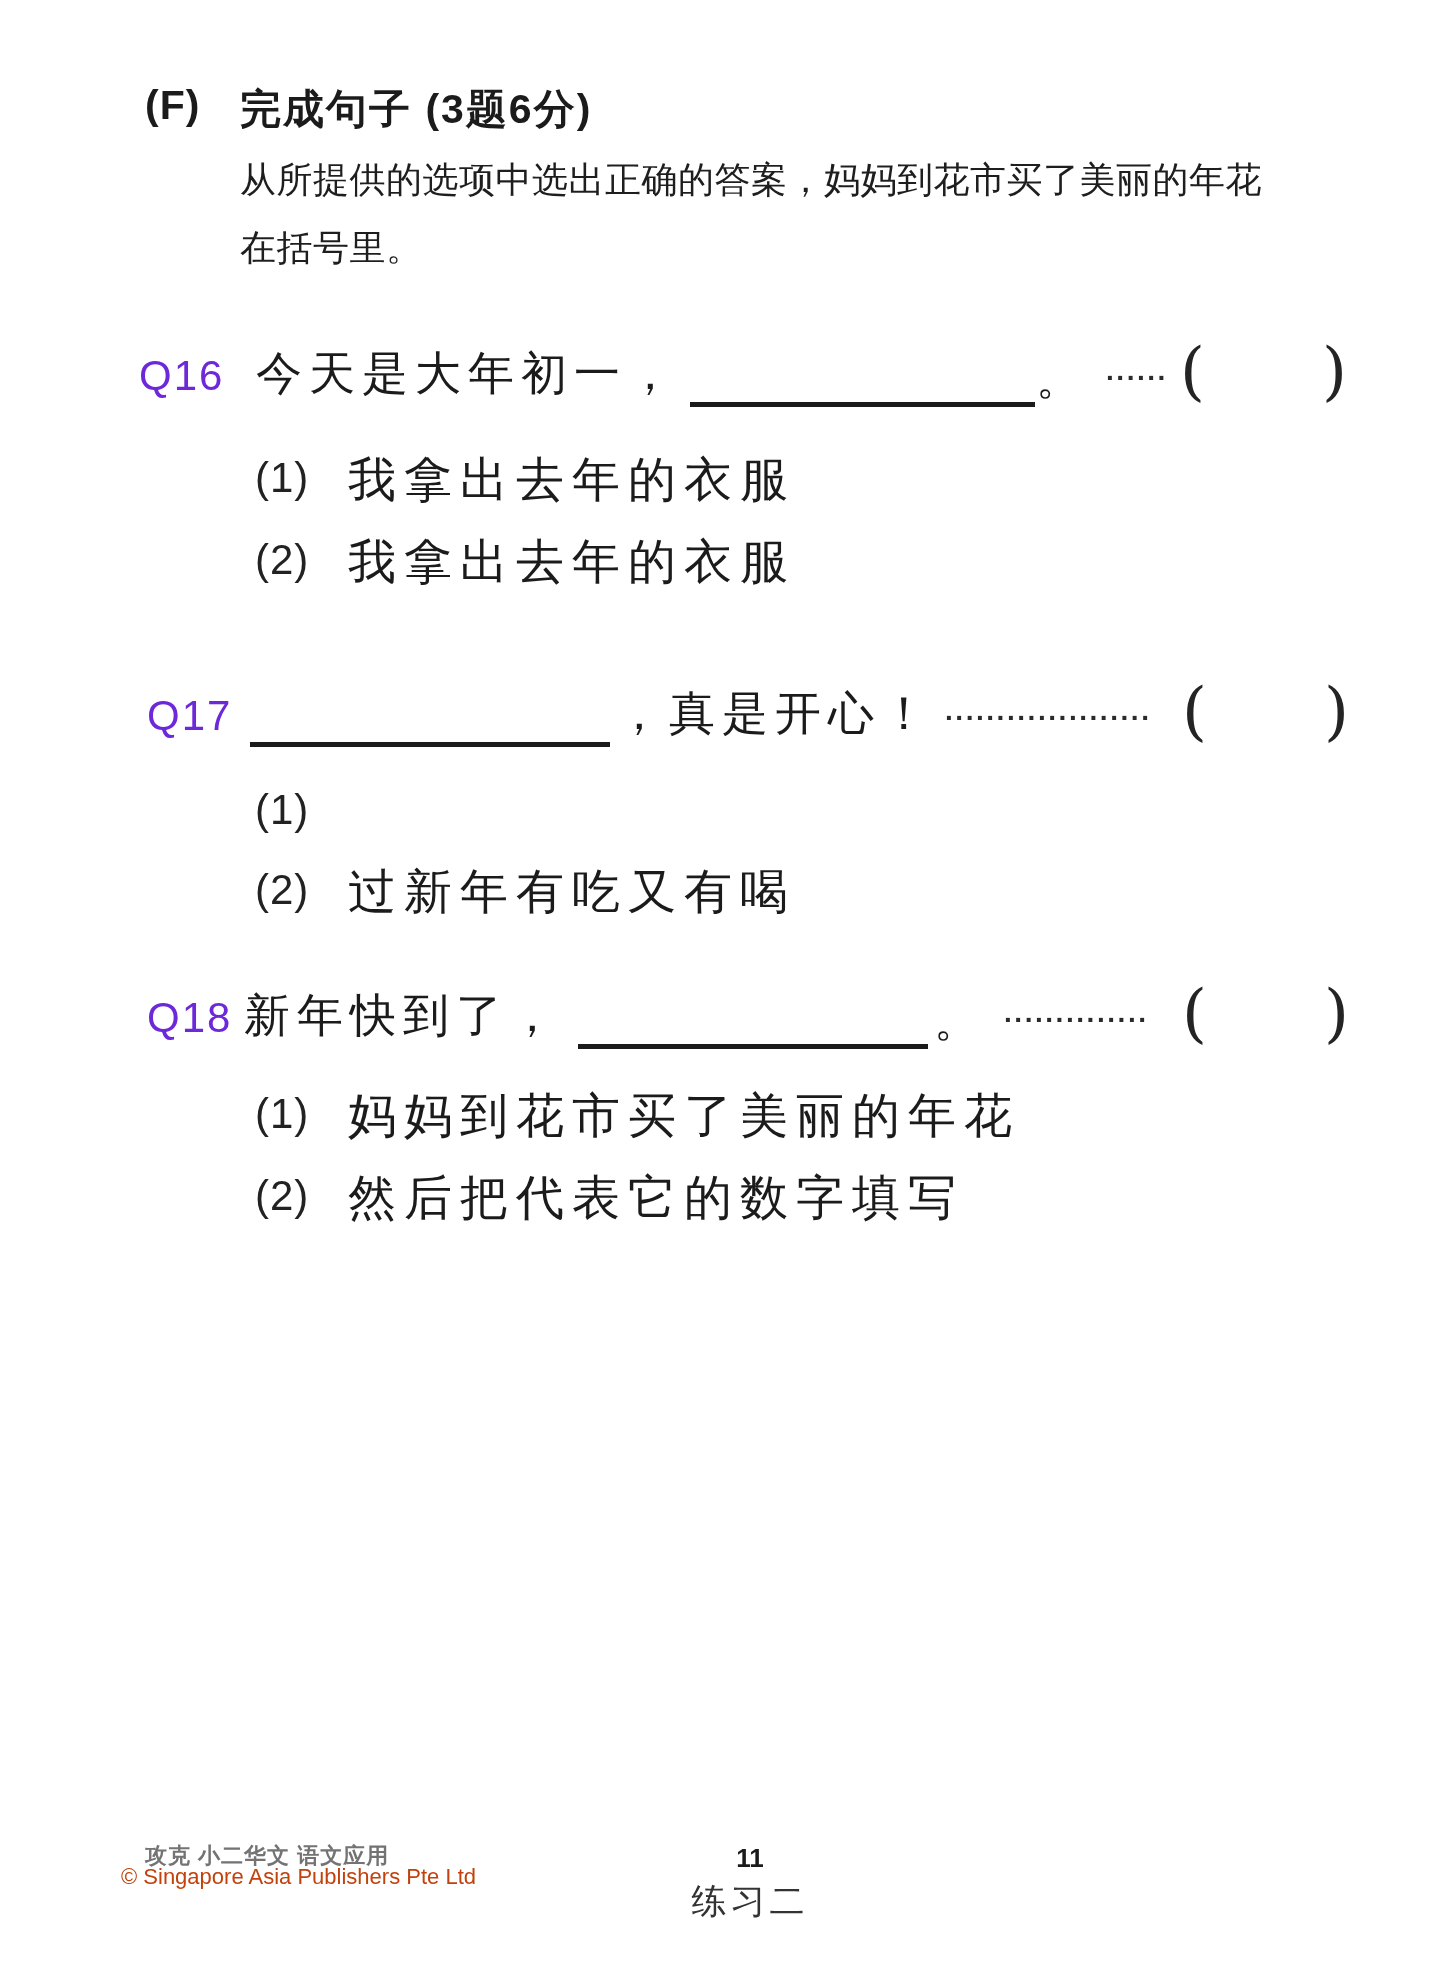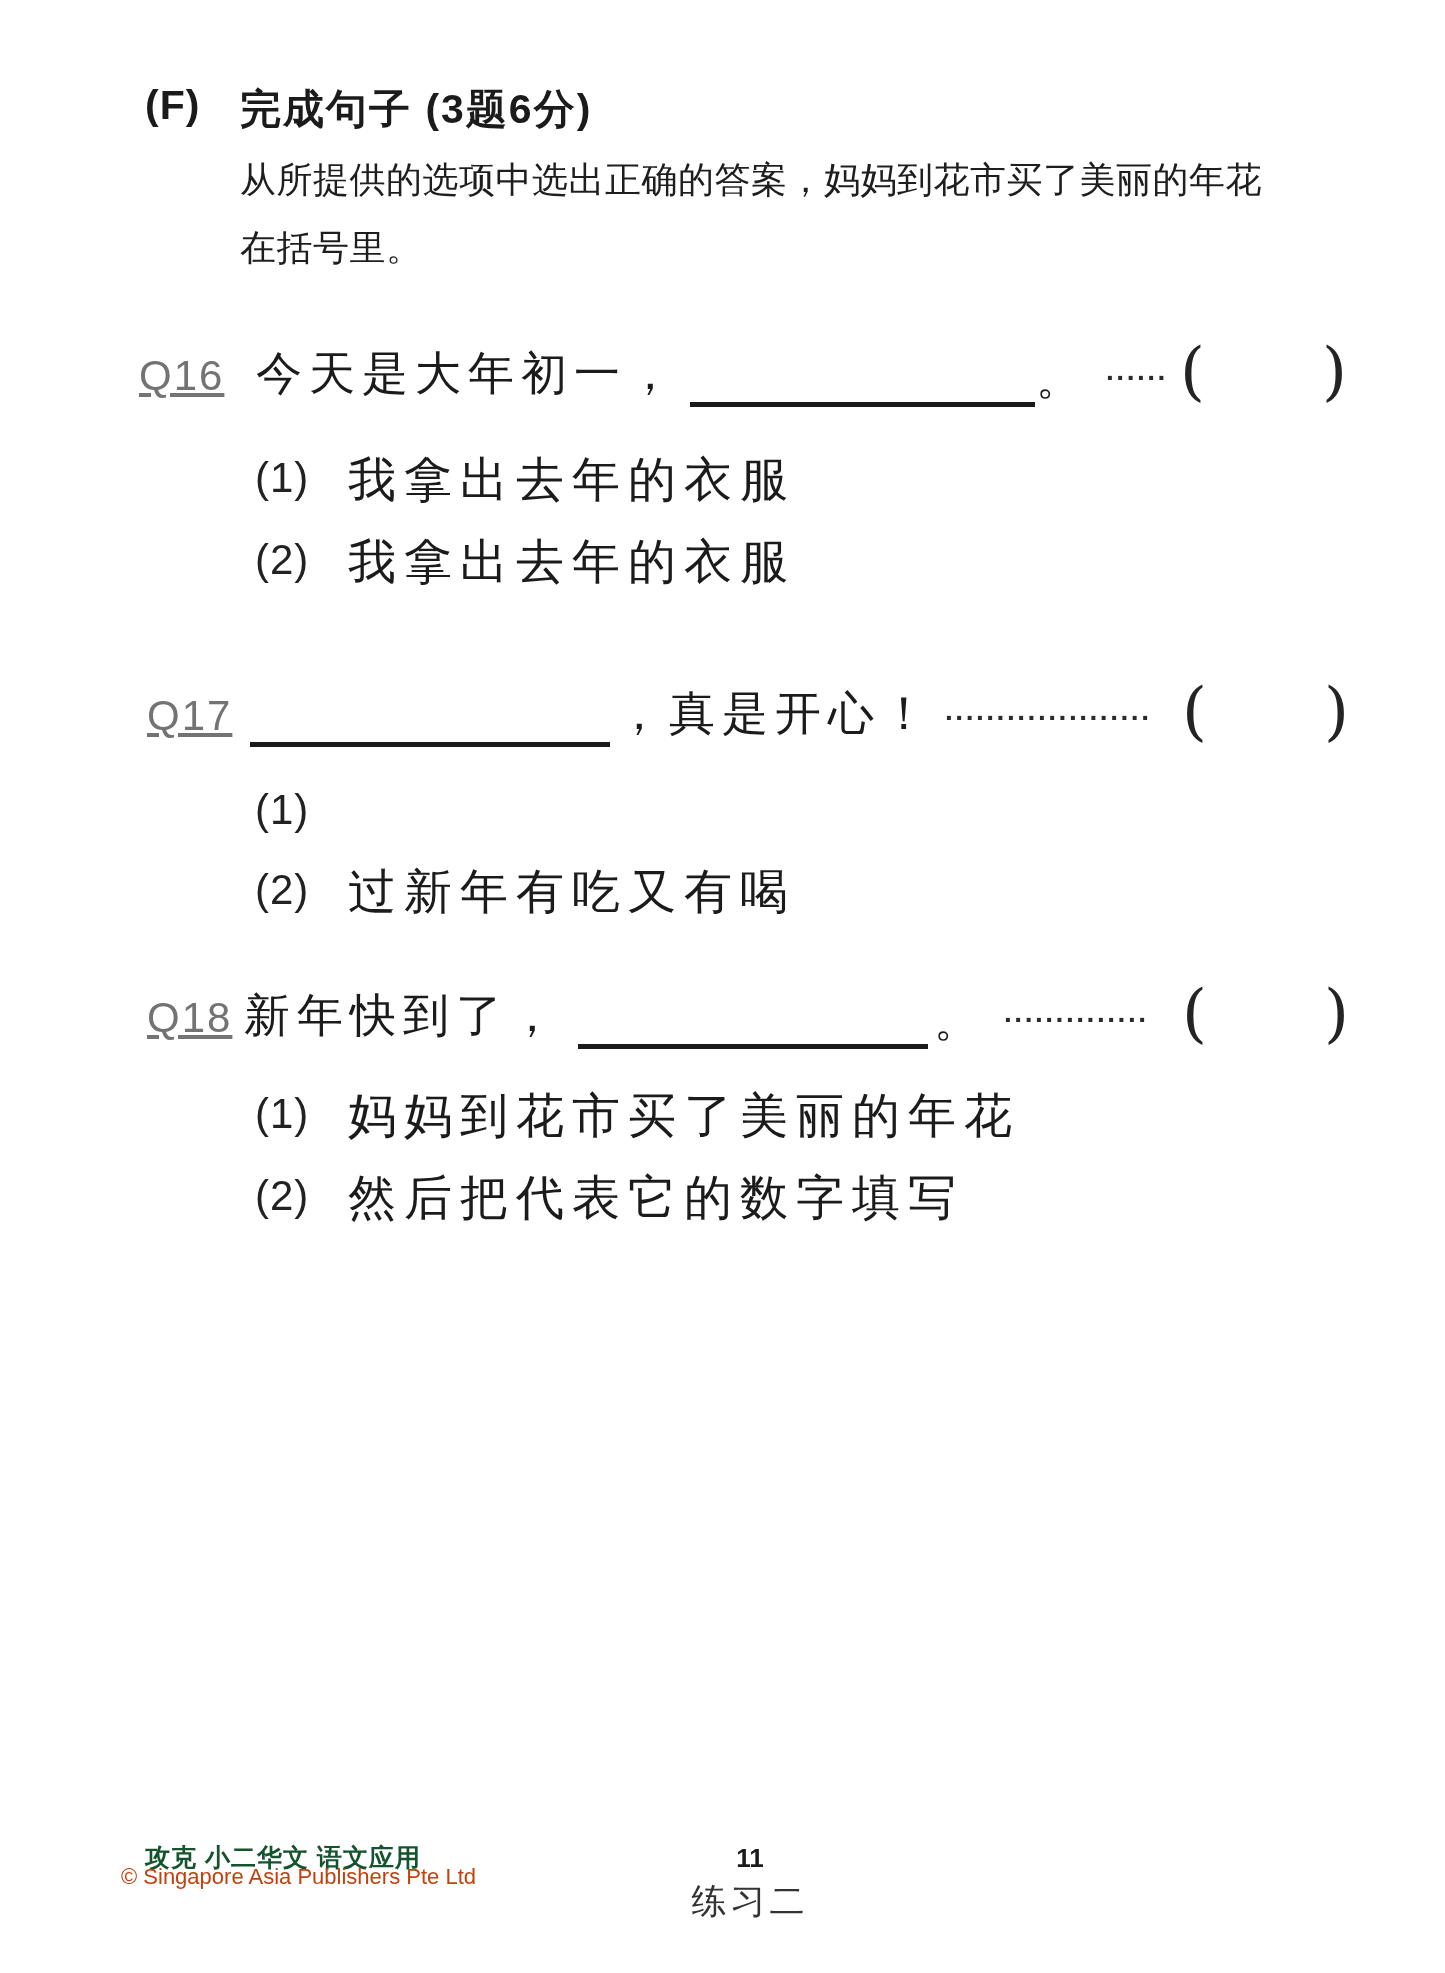--- a/index.html
+++ b/index.html
@@ -19,21 +19,21 @@
   .section-label  { position: absolute; left: 145px; top: 0; font-size: 41px; font-weight: 700; letter-spacing: 1px; }
   .section-title  { position: absolute; left: 240px; top: 0; font-size: 41px; font-weight: 700; letter-spacing: 2px; }
 
   
   .instr-line { position: absolute; left: 240px; font-size: 36px; letter-spacing: 0.5px; color: #1e1e1e; }
   .instr-1 { top: 156px; }
   .instr-2 { top: 224px; }
 
   
   .q-row { position: absolute; left: 0; width: 100%; height: 78px; }
-  .q-label { position: absolute; font-size: 42px; letter-spacing: 2px; top: 10px; color: #737373; text-decoration: underline; }
+  .q-label { position: absolute; font-size: 42px; letter-spacing: 2px; top: 10px; color: #6d28d9; }
   .q-text  { position: absolute; font-size: 46px; letter-spacing: 7px; top: 2px; line-height: 58px; white-space: nowrap; }
   .blank   { position: absolute; height: 0; border-bottom: 5px solid #1b1b1b; top: 60px; }
   .q-period { position: absolute; font-size: 44px; top: 8px; }
   .leader  { position: absolute; font-size: 28px; font-weight: 700; letter-spacing: 1px; top: 20px; color: #2a2a2a; white-space: nowrap; }
   .paren   { position: absolute; font-size: 64px; font-weight: 400; top: -8px; color: #242424; }
 
   
   .opt-row { position: absolute; left: 0; width: 100%; height: 64px; }
   .opt-num { position: absolute; left: 255px; top: 6px; font-size: 42px; letter-spacing: 1px; color: #222; }
   .opt-text { position: absolute; left: 348px; top: 0; font-size: 48px; letter-spacing: 8px; white-space: nowrap; }
@@ -65,21 +65,21 @@
   .q18-pre { left: 244px; }
   .q18-blank { left: 578px; width: 350px; }
   .q18-period { left: 934px; }
   .q18-leader { left: 1004px; }
   .q18-open { left: 1182px; }
   .q18-close { left: 1324px; }
   .q18-opt1 { top: 1084px; }
   .q18-opt2 { top: 1166px; }
 
   
-  .footer-series { position: absolute; left: 145px; top: 1841px; font-size: 25px; font-weight: 700; letter-spacing: 1px; color: #14532d; }
+  .footer-series { position: absolute; left: 145px; top: 1841px; font-size: 22px; font-weight: 700; letter-spacing: 1px; color: #737373; }
   .footer-copyright { position: absolute; left: 121px; top: 1864px; font-size: 22px; color: #c2410c; }
   .footer-page { position: absolute; left: 700px; top: 1843px; width: 100px; text-align: center; font-size: 26px; font-weight: 700; color: #1b1b1b; }
   .footer-exercise { position: absolute; left: 668px; top: 1878px; width: 164px; text-align: center; font-size: 35px; letter-spacing: 4px; color: #333; }
 </style>
 </head>
 <body>
 
 <div class="page">
 
   <div class="section-header">

